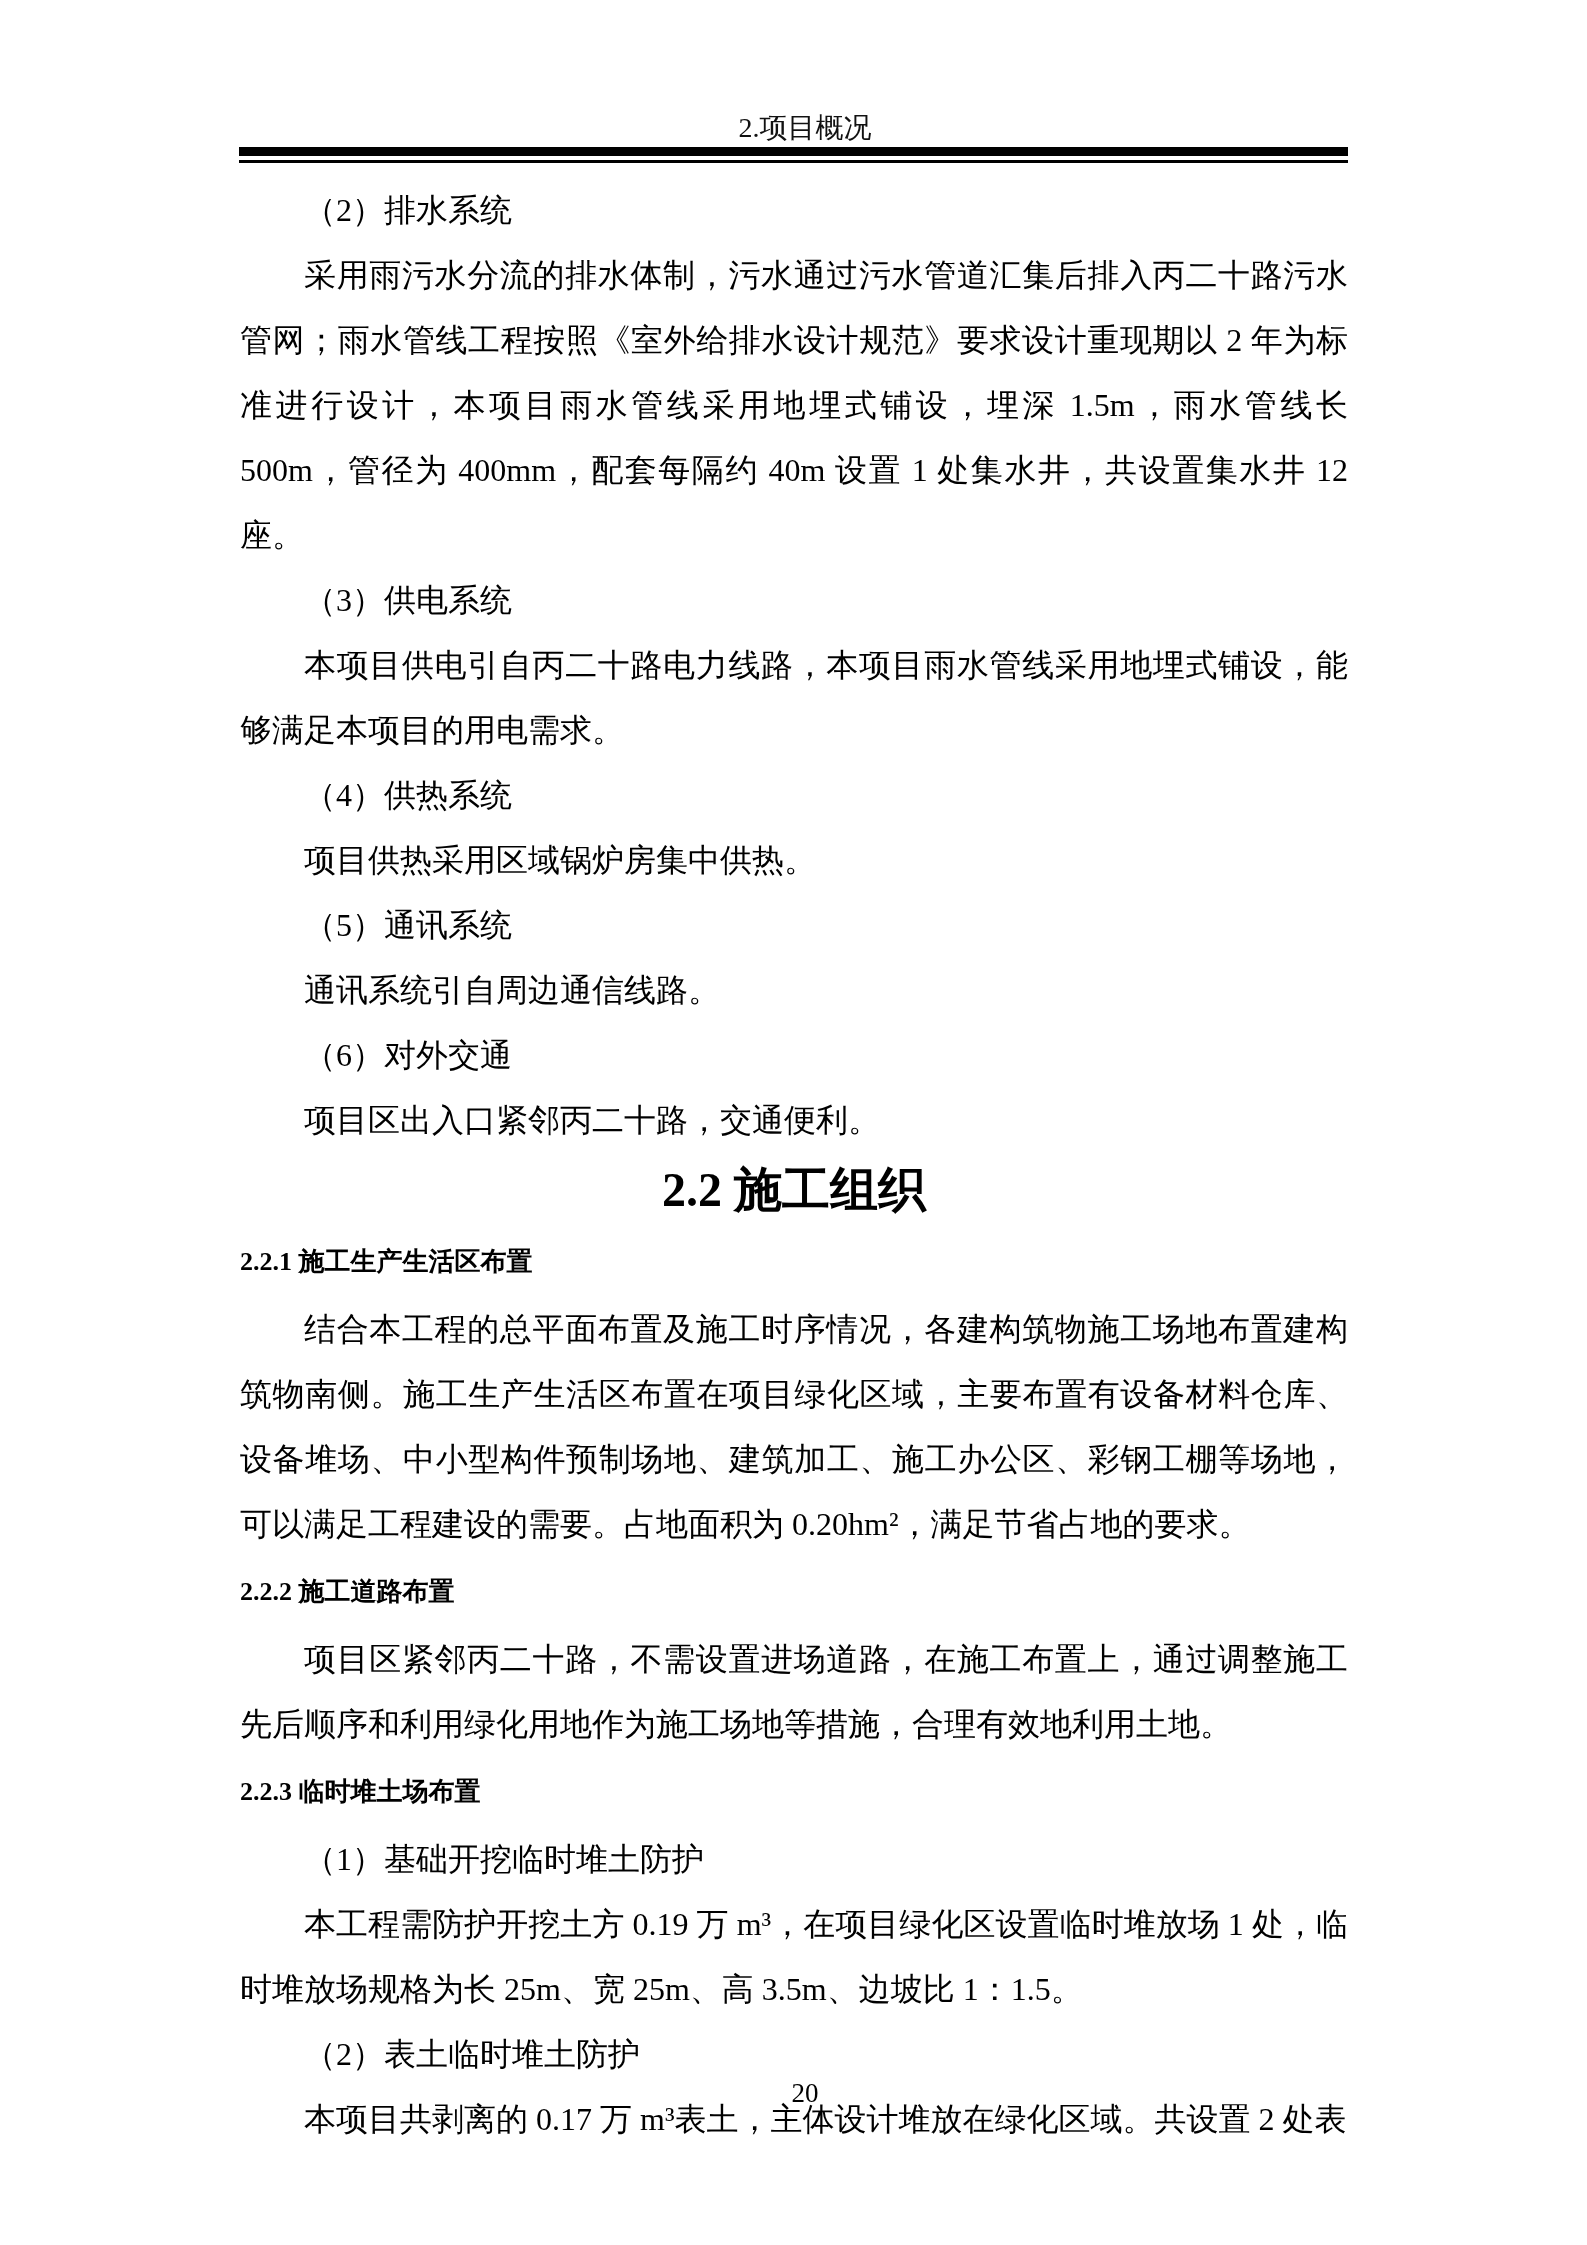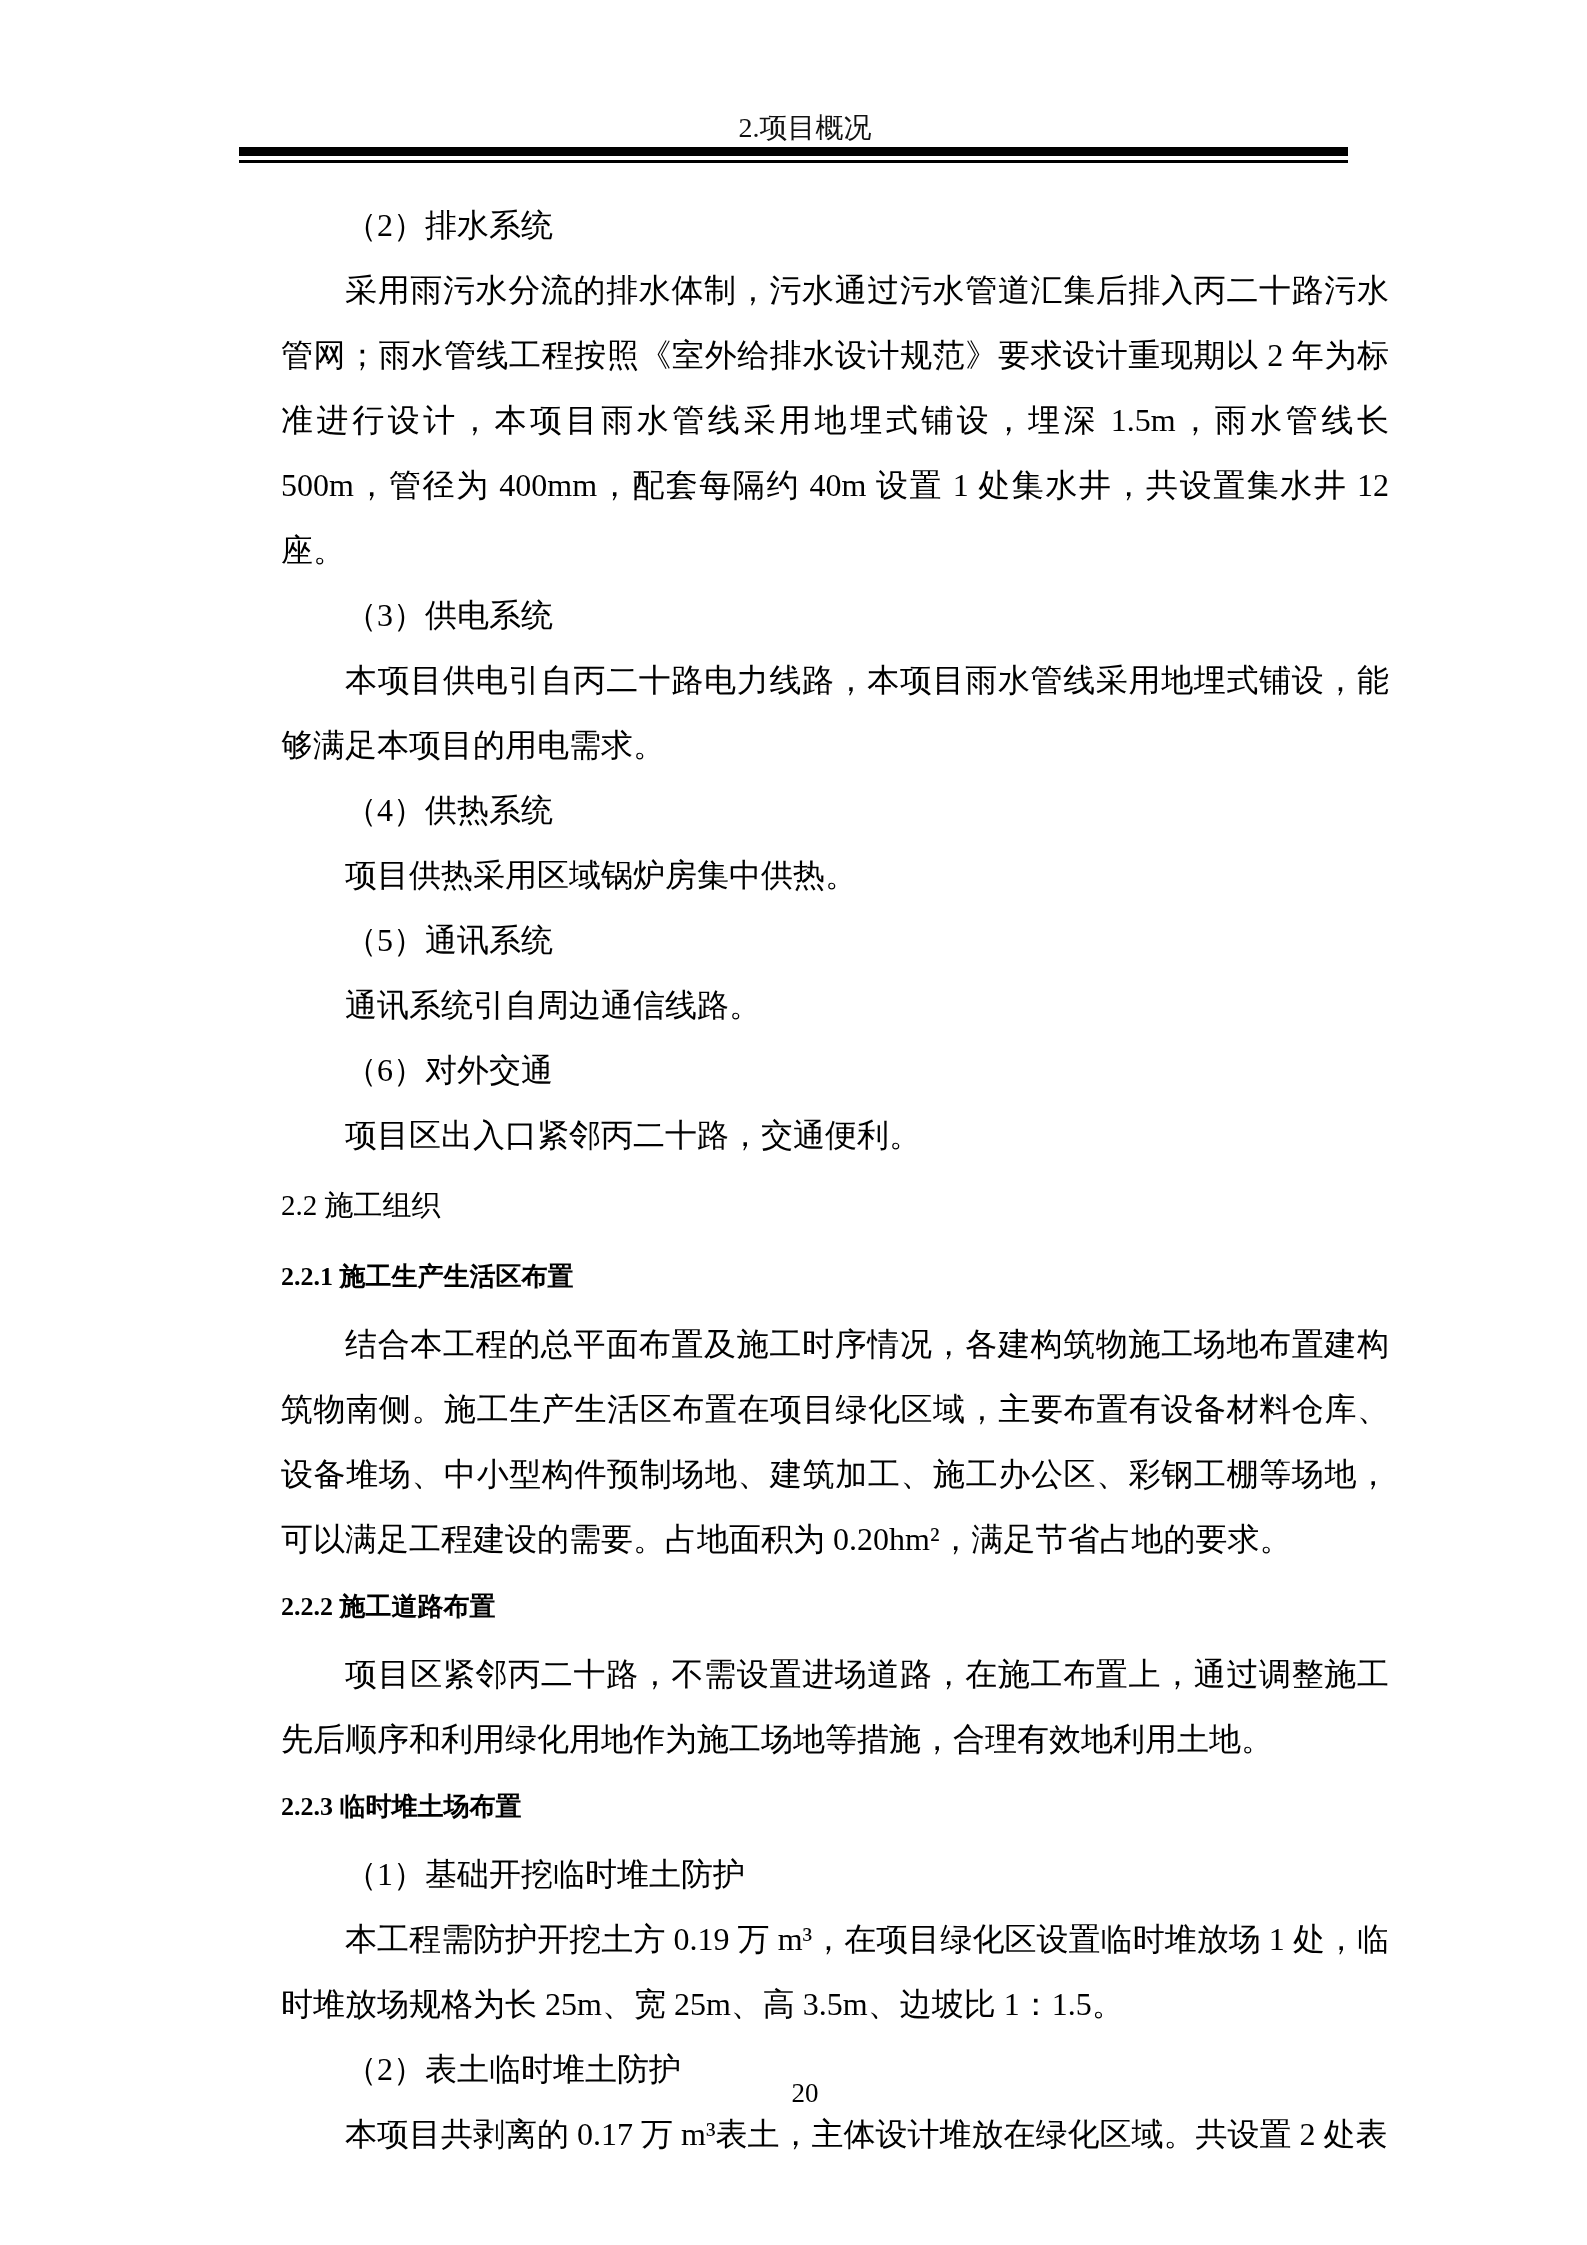--- a/index.html
+++ b/index.html
@@ -38,41 +38,40 @@
     height: 9px;
     background: #000000;
   }
   .rule-thin {
     margin-top: 4px;
     height: 3px;
     background: #000000;
   }
   .doc-body {
     position: absolute;
-    top: 193px;
+    top: 178px;
     left: 240px;
     width: 1108px;
     font-size: 32px;
     line-height: 65px;
     text-align: justify;
     text-justify: inter-character;
-    margin-left: 41px;
   }
   .doc-body p {
     margin: 0;
     padding: 0;
   }
   .indent {
     text-indent: 2em;
   }
   .h2 {
-    font-size: 29px;
-    font-weight: normal;
+    font-size: 48px;
+    font-weight: bold;
     line-height: 74px;
-    text-align: left;
+    text-align: center;
   }
   .h3 {
     font-size: 26px;
     font-weight: bold;
     line-height: 70px;
     text-align: left;
   }
   .sub {
     text-align: left;
   }

